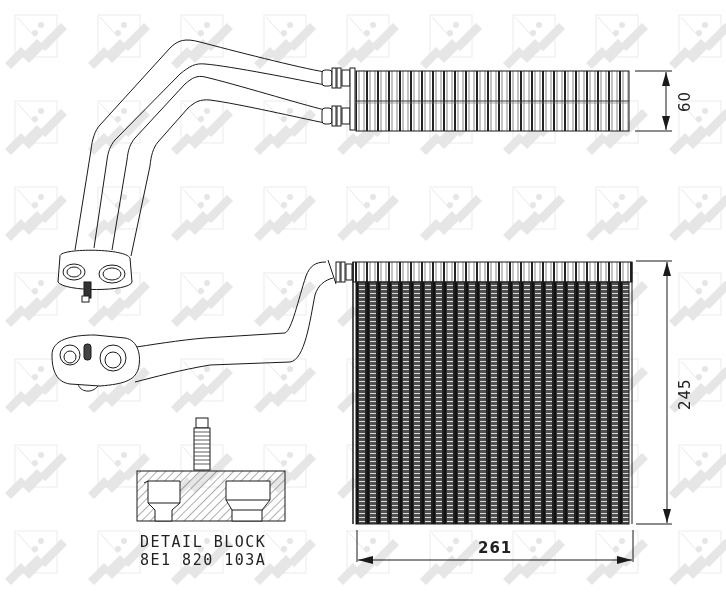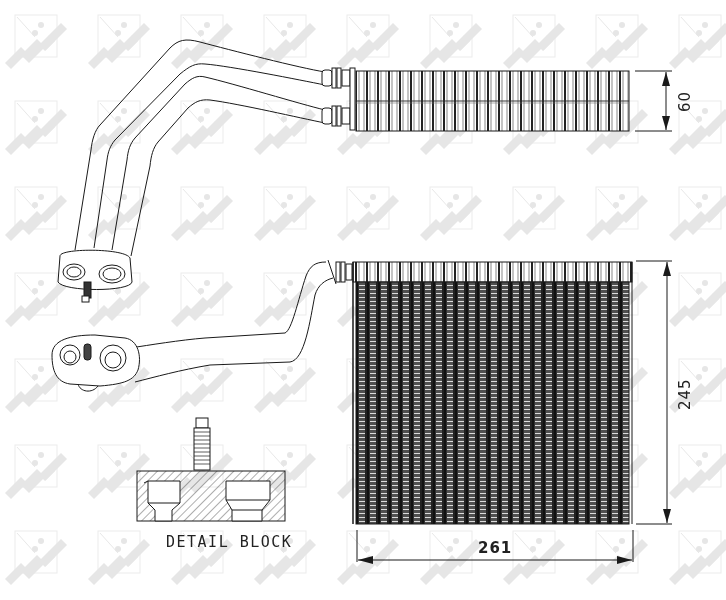--- a/index.html
+++ b/index.html
@@ -1,21 +1,21 @@
 <!DOCTYPE html>
 <html><head>
 <meta charset="utf-8">
 <style>
   html,body{margin:0;padding:0;background:#ffffff;}
   body{width:726px;height:600px;position:relative;overflow:hidden;font-family:"DejaVu Sans Mono","Liberation Mono",monospace;}
   #canvas{position:absolute;left:0;top:0;width:726px;height:600px;}
   .watermark-layer{position:absolute;left:0;top:0;width:726px;height:600px;pointer-events:none;}
   .dim-label{position:absolute;font-family:"DejaVu Sans","Liberation Sans",sans-serif;font-size:15px;color:#222;letter-spacing:1px;}
   .detail-caption{position:absolute;left:140px;top:533px;font-family:"DejaVu Sans Mono","Liberation Mono",monospace;font-size:15px;line-height:18px;color:#222;letter-spacing:1.5px;}
-  .detail-caption div{white-space:pre;margin-left:26px;}
+  .detail-caption div{white-space:pre;}
 </style>
 </head>
 <body>
 
 <div id="canvas">
 
   <svg class="watermark-layer" width="726" height="600" viewBox="0 0 726 600">
     <defs>
       <g id="wm">
         <rect x="0" y="0" width="42" height="42" fill="none" stroke="#ebebeb" stroke-width="1"></rect>
@@ -216,14 +216,15 @@
       <line x1="232" y1="510" x2="262" y2="510" stroke="#1a1a1a"></line>
     </g>
   </svg>
 
   <div class="dim-label" style="left:676px;top:92px;transform:rotate(-90deg);transform-origin:left top;top:112px;">60</div>
   <div class="dim-label" style="left:676px;top:410px;transform:rotate(-90deg);transform-origin:left top;">245</div>
   <div class="dim-label" style="left:478px;top:539px;font-weight:bold;">261</div>
 
   <div class="detail-caption">
     <div>DETAIL BLOCK</div>
+    <div>8E1 820 103A</div>
   </div>
 </div>
 
 </body></html>

